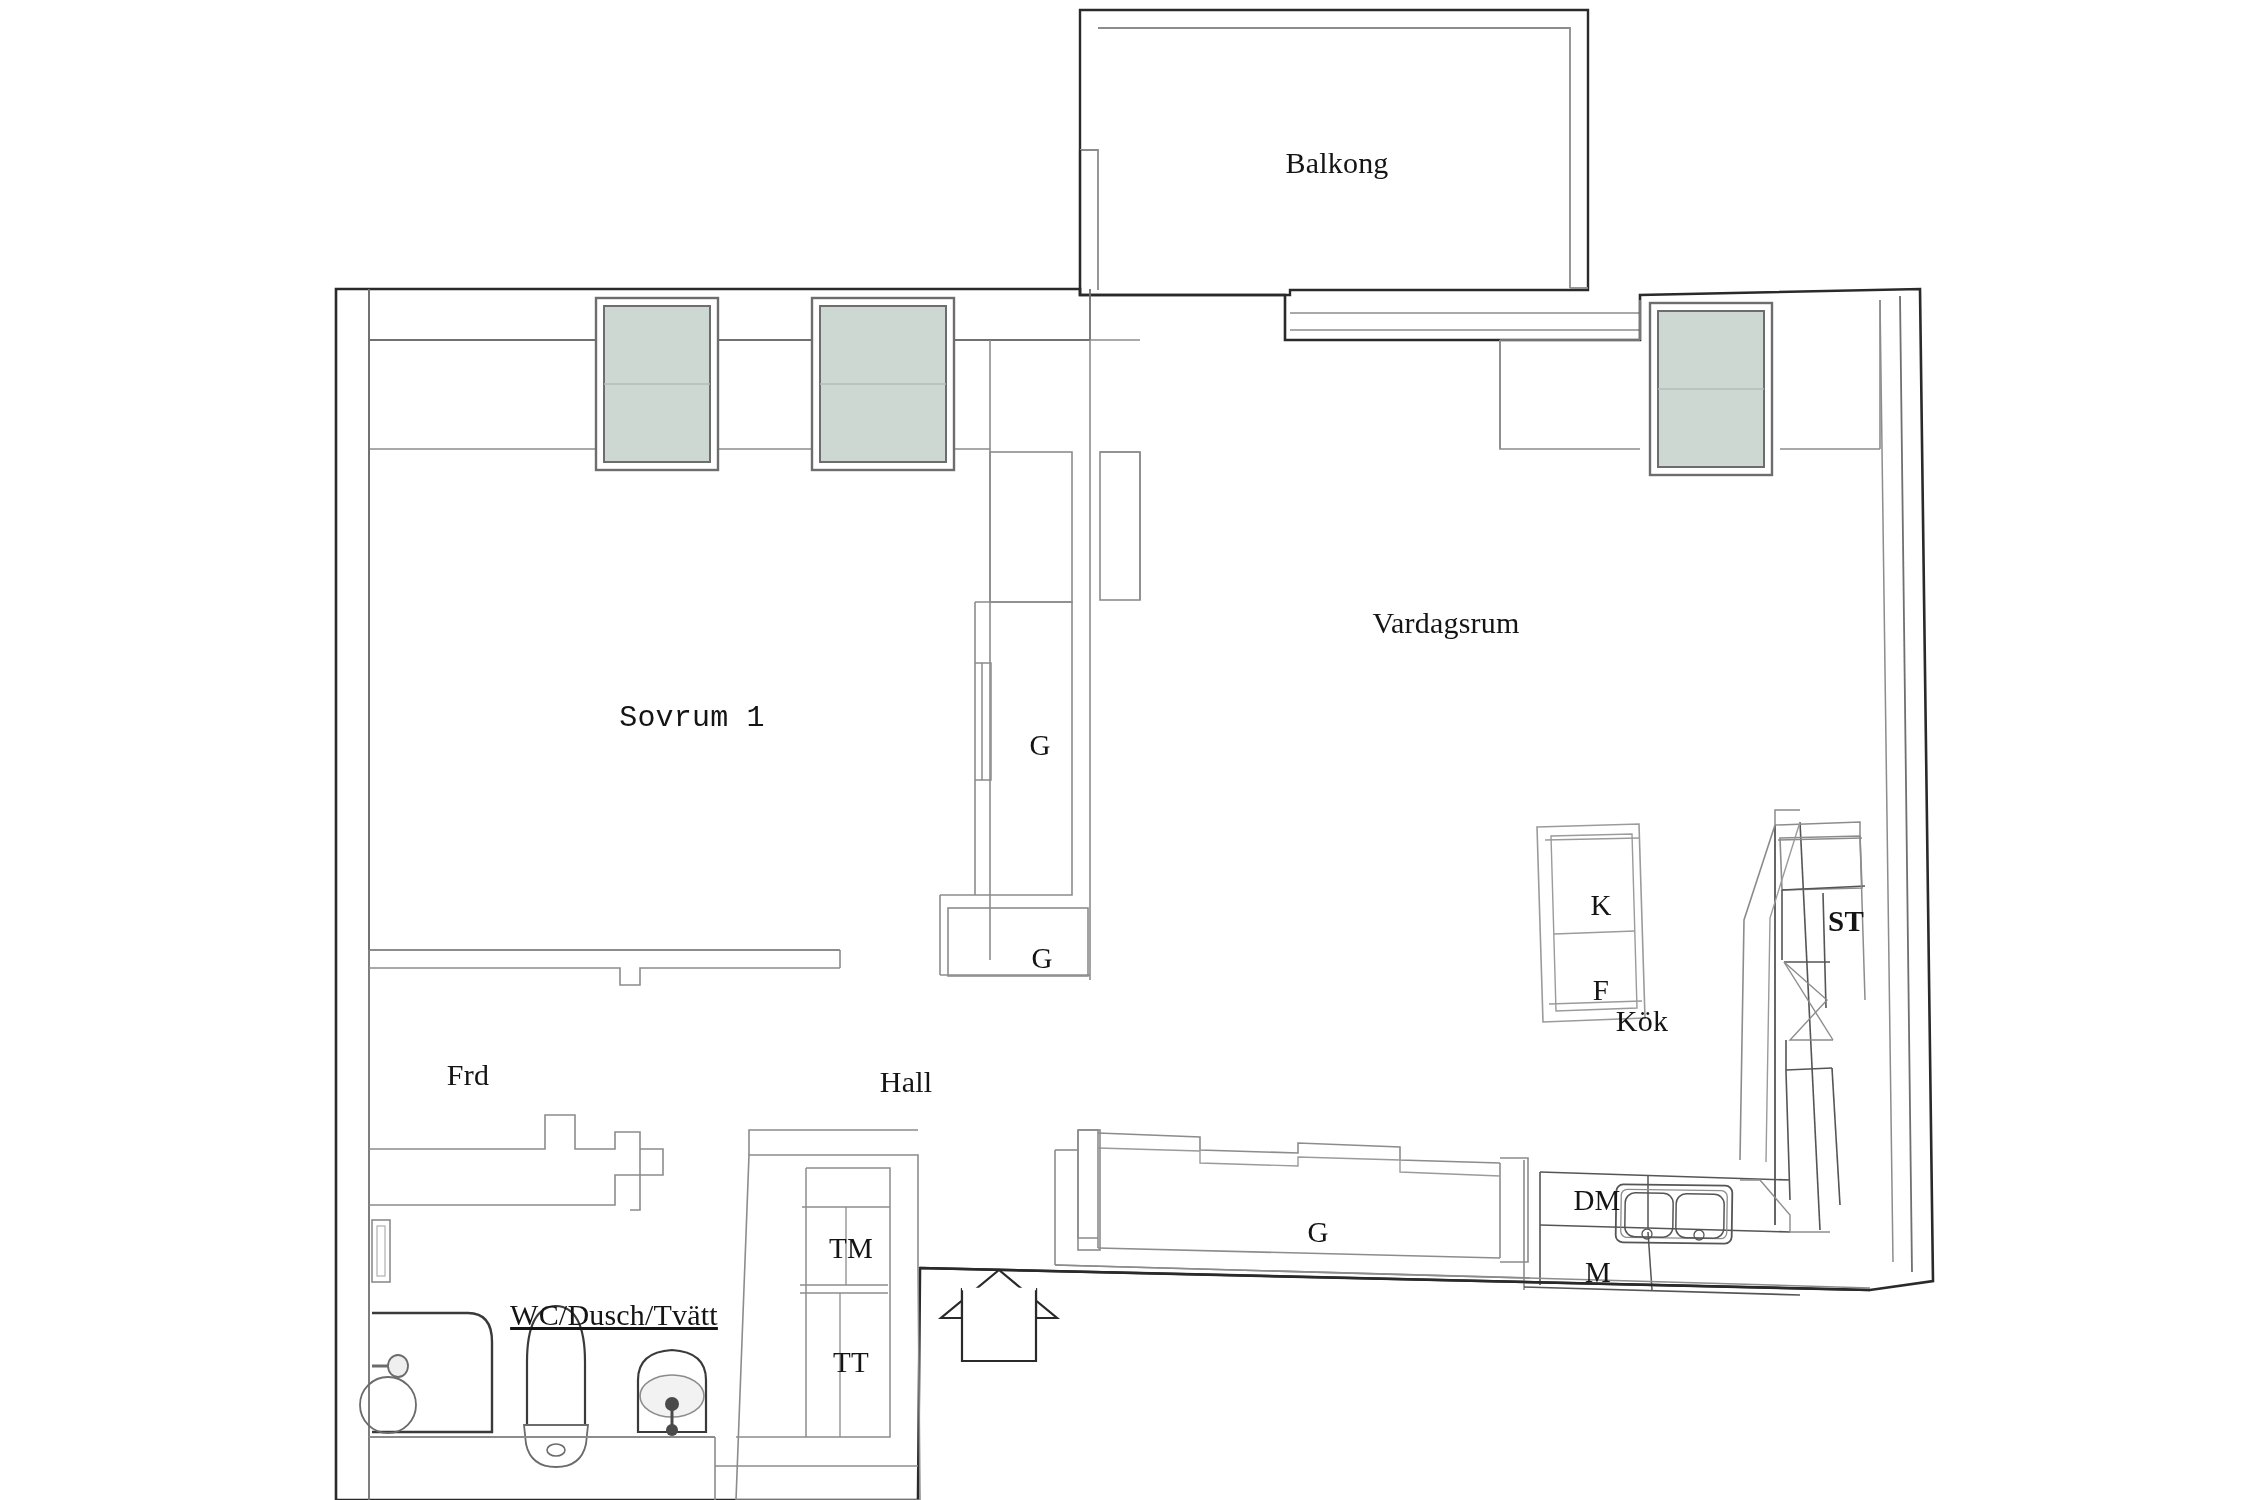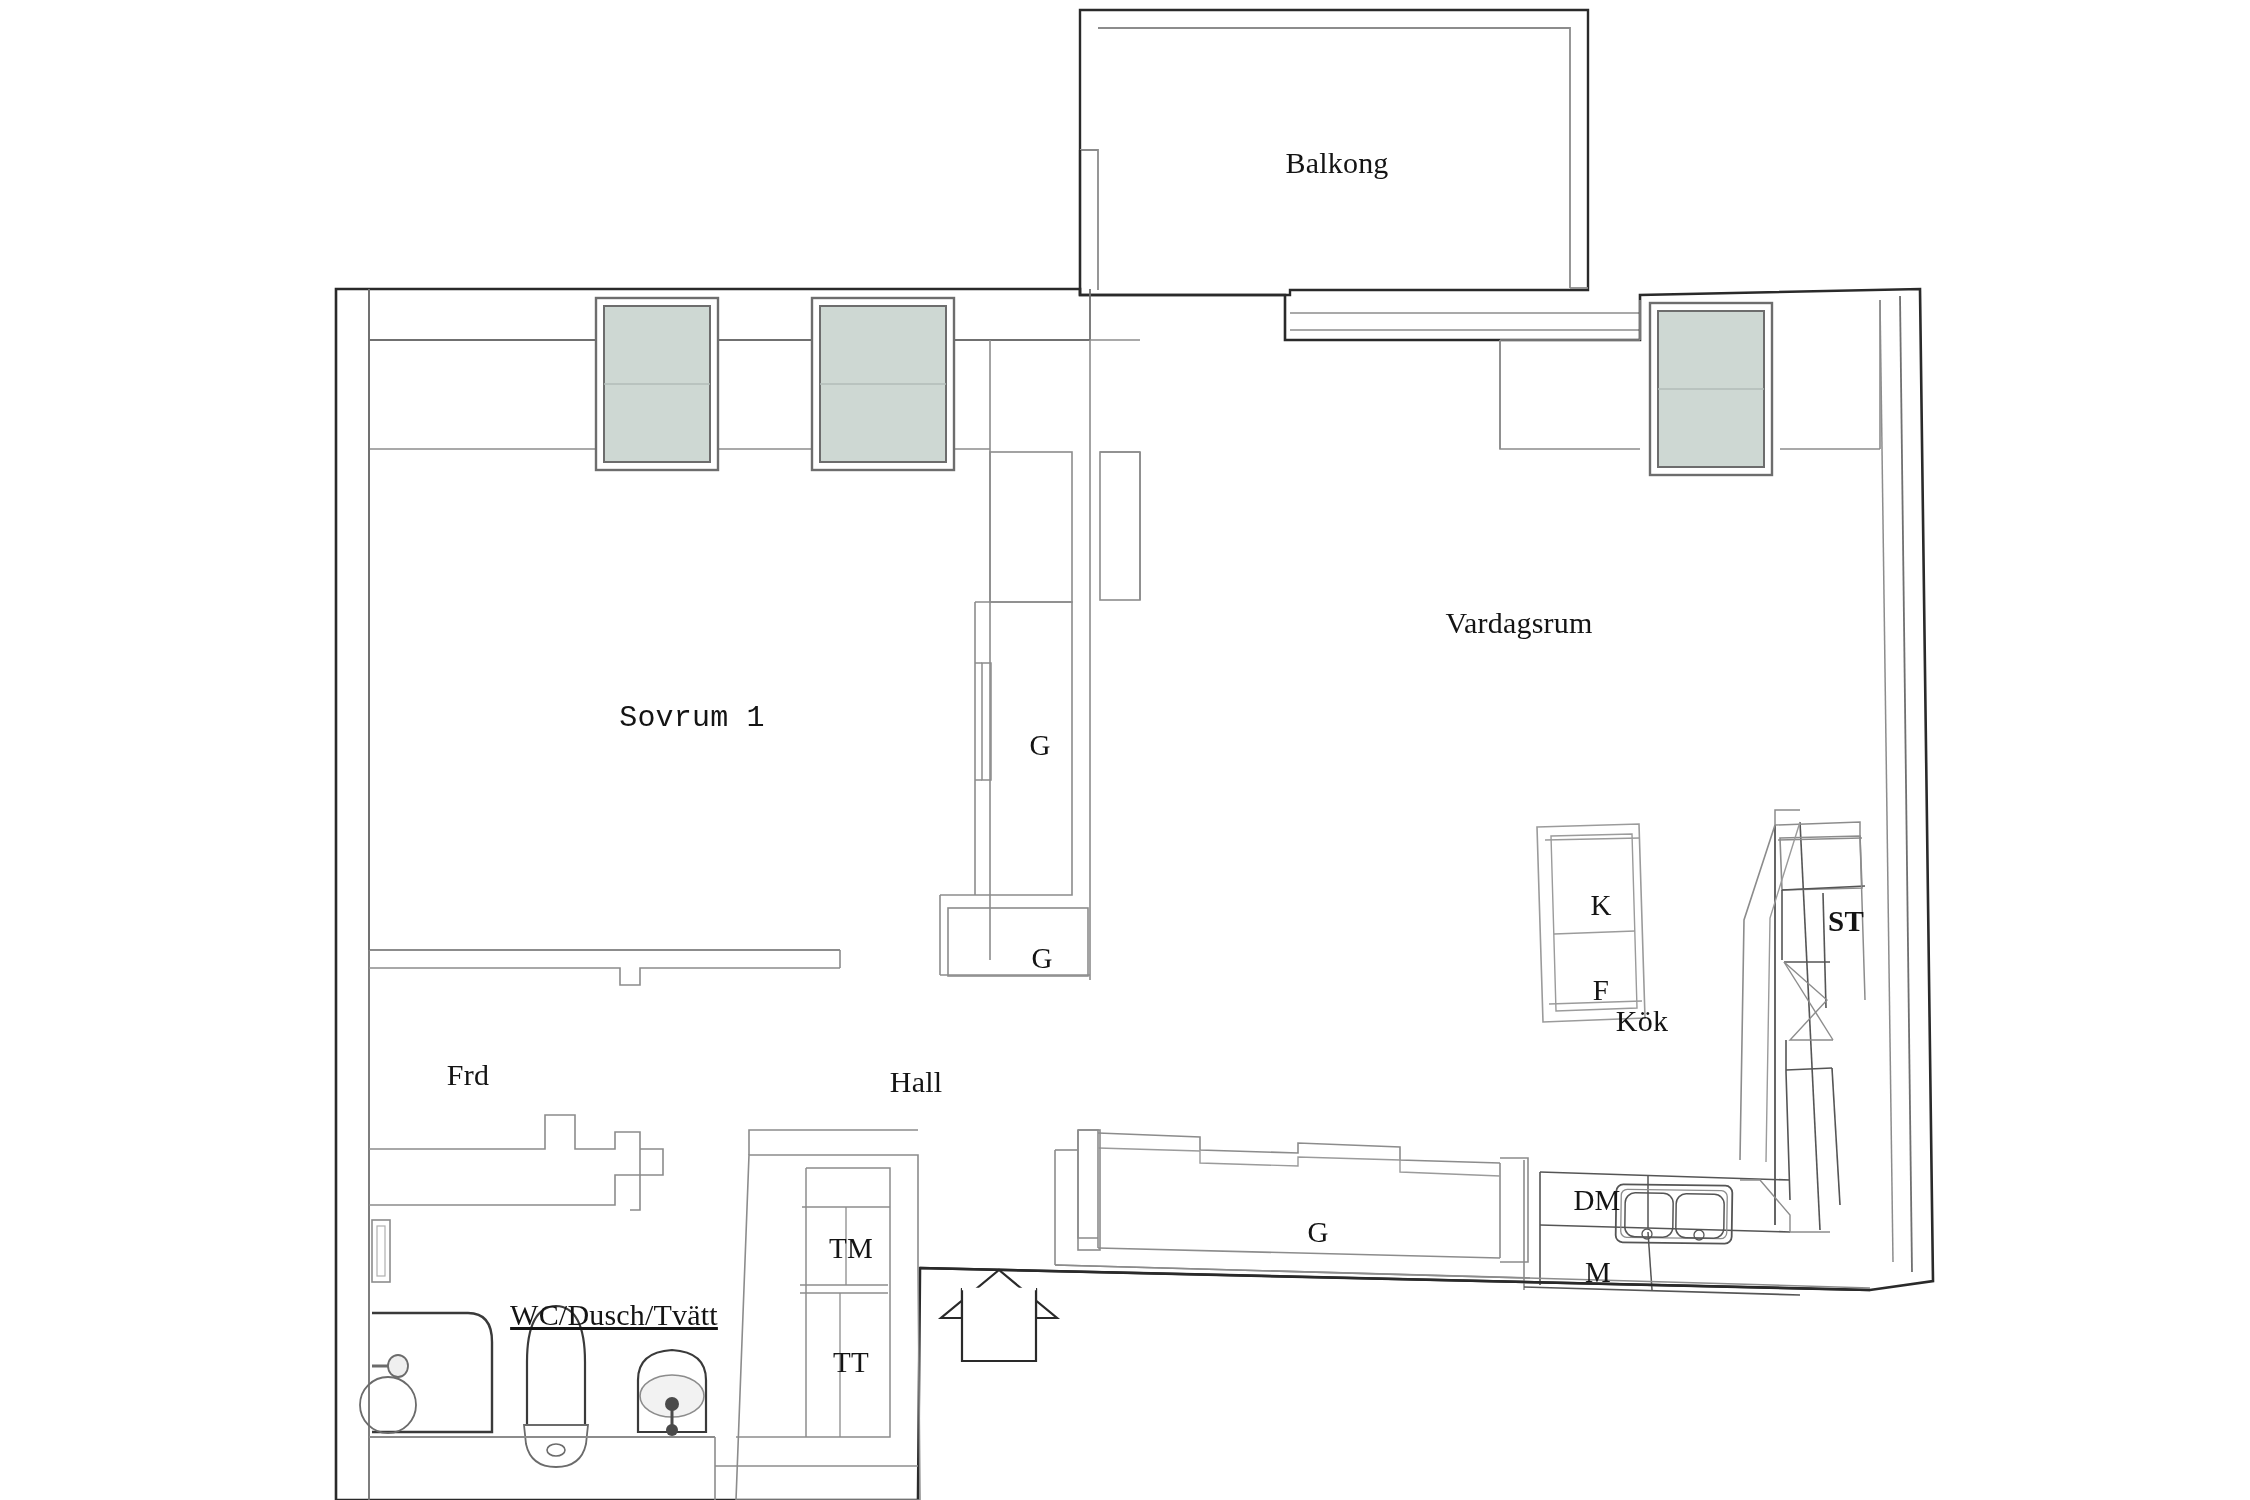--- a/index.html
+++ b/index.html
@@ -314,25 +314,25 @@
 
       <path d="M1500 449 L1500 340" fill="none" stroke="#8c8c8c" stroke-width="1.6"></path>
     </g>
 
   </svg>
 
   <div class="room-label lbl-xl" style="left:1337px; top:163px;">Balkong</div>
 
   <div class="room-label lbl-xl" style="left:692px; top:718px;font-family:Liberation Mono, monospace;">Sovrum 1</div>
 
-  <div class="room-label lbl-xl" style="left:1519px; top:623px;">Vardagsrum</div>
+  <div class="room-label lbl-xl" style="left:1446px; top:623px;">Vardagsrum</div>
 
   <div class="room-label lbl-xl" style="left:1642px; top:1021px;">Kök</div>
 
-  <div class="room-label lbl-xl" style="left:906px; top:1082px;margin-left:10px;">Hall</div>
+  <div class="room-label lbl-xl" style="left:906px; top:1082px;">Hall</div>
 
   <div class="room-label lbl-xl" style="left:468px; top:1075px;">Frd</div>
 
   <div class="room-label lbl-xl" style="left:614px; top:1315px;text-decoration:underline;">WC/Dusch/Tvätt</div>
 
   <div class="room-label lbl-lg" style="left:1040px; top:745px;">G</div>
 
   <div class="room-label lbl-lg" style="left:1042px; top:958px;">G</div>
 
   <div class="room-label lbl-lg" style="left:1318px; top:1232px;">G</div>

